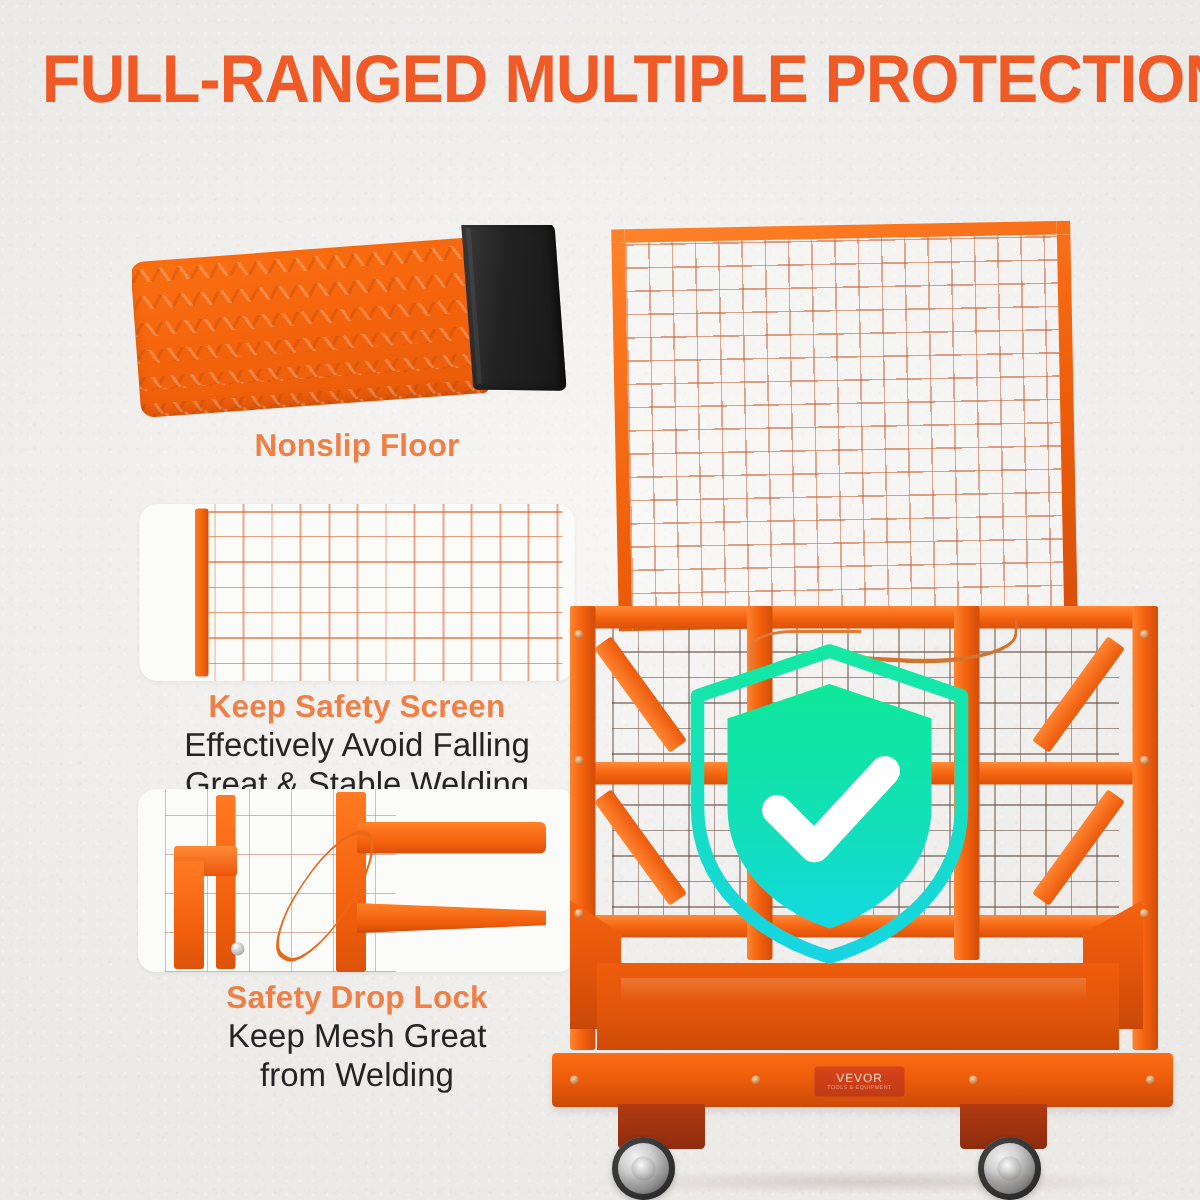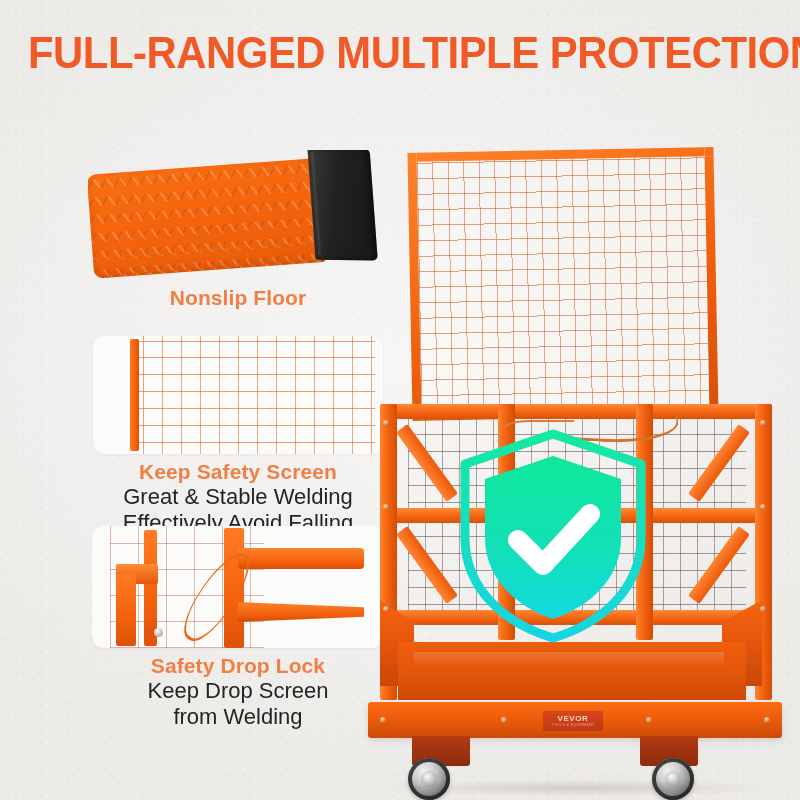--- a/index.html
+++ b/index.html
@@ -278,21 +278,21 @@
     width: 60px; height: 20px;
     background: linear-gradient(180deg, #d9441a, #bf3a14);
     border-radius: 2px;
     display: flex;
     flex-direction: column;
     align-items: center;
     justify-content: center;
     gap: 1px;
   }
   #nameplate .np-main {
-    font-size: 8px; font-weight: 700; letter-spacing: .6px;
+    font-size: 8px; font-weight: 400; letter-spacing: .6px;
     color: rgba(255,228,214,.92); line-height: 1;
   }
   #nameplate .np-sub {
     font-size: 3.6px; letter-spacing: .3px;
     color: rgba(255,220,205,.6); line-height: 1;
   }
 
   .caster-mount {
     position: absolute;
     width: 58px; height: 30px;
@@ -352,38 +352,38 @@
     </div>
     <div class="feature-title">Nonslip Floor</div>
   </div>
 
   <div class="feature" id="f2">
     <div class="feature-art">
       <div class="mesh-grid"></div>
       <div class="mesh-post"></div>
     </div>
     <div class="feature-title">Keep Safety Screen</div>
+    <div class="feature-desc">Effectively Avoid Falling</div>
     <div class="feature-desc">Great &amp; Stable Welding</div>
-    <div class="feature-desc">Effectively Avoid Falling</div>
   </div>
 
   <div class="feature" id="f3">
     <div class="feature-art">
       <div class="lock-mesh"></div>
       <div class="bar lock-vpost"></div>
       <div class="bar lock-vpost2"></div>
       <div class="bar lock-hbar"></div>
       <div class="bar lock-vdrop"></div>
       <div class="lock-arm"></div>
       <div class="lock-arm2"></div>
       <div class="lock-wire"></div>
       <div class="lock-pin"></div>
     </div>
     <div class="feature-title">Safety Drop Lock</div>
-    <div class="feature-desc">Keep Drop Screen</div>
+    <div class="feature-desc">Keep Mesh Great</div>
     <div class="feature-desc">from Welding</div>
   </div>
 
   <div id="product">
 
     <div id="gate">
       <div class="gate-frame"></div>
       <div class="gate-mesh"></div>
     </div>
 

